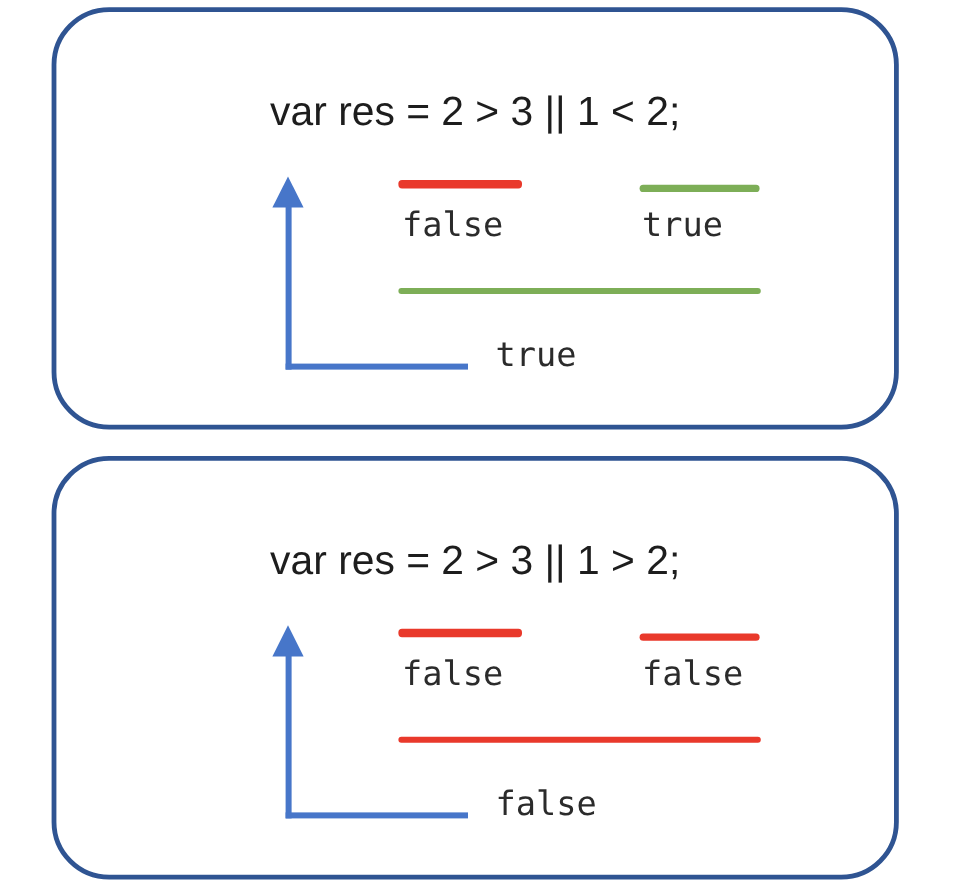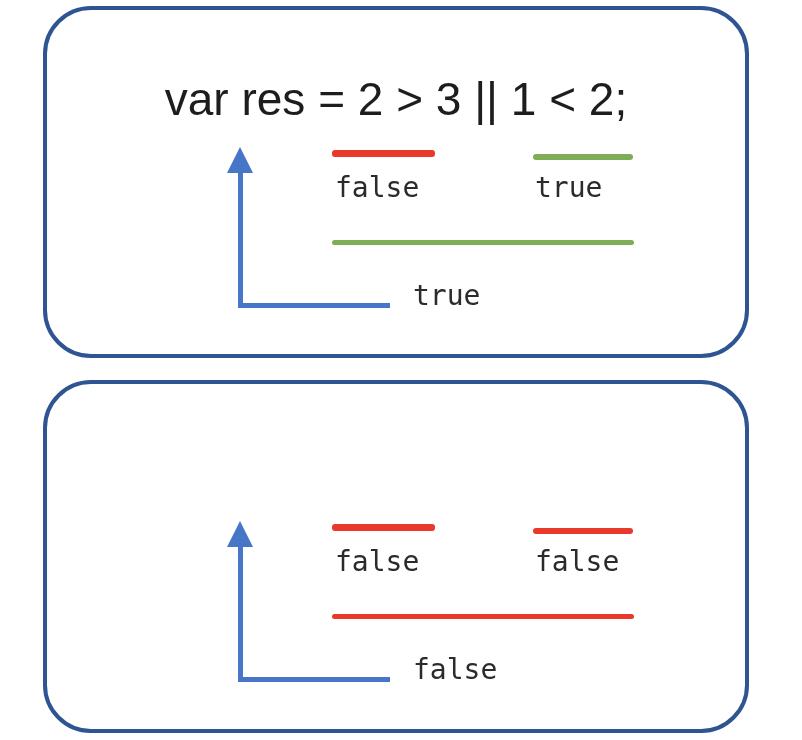--- a/index.html
+++ b/index.html
@@ -28,21 +28,21 @@
     background: #ffffff;
   }
   .box-top    { top: 6px; }
   .box-bottom { top: 380px; height: 353px; }
 
   .expr {
     position: absolute;
     left: 0; right: 0;
     top: 66px;
     text-align: center;
-    font-size: 46px;
+    font-size: 34px;
     line-height: 1;
     color: #1d1d1d;
     white-space: pre;
   }
 
   .uline {
     position: absolute;
     border-radius: 3px;
   }
   .uline-op1  { left: 285px; top: 140px; width: 103px; height: 7px; }
@@ -101,20 +101,21 @@
 
     <div class="arrow-head" style="border-bottom-color: rgb(71, 118, 201);"></div>
     <div class="arrow-vert" style="background: rgb(71, 118, 201);"></div>
     <div class="arrow-horiz" style="background: rgb(71, 118, 201);"></div>
 
     <div class="mono-label label-result" style="color: rgb(43, 43, 43);">true</div>
   </div>
 
   <div class="example-box box-bottom" style="border-color: rgb(47, 84, 146);">
 
+    <div class="expr" style="color: rgb(29, 29, 29);">var res = 2 &gt; 3 || 1 &gt; 2;</div>
 
     <div class="uline uline-op1" style="background: rgb(233, 57, 43);"></div>
 
     <div class="uline uline-op2" style="background: rgb(233, 57, 43);"></div>
 
     <div class="mono-label label-op1" style="color: rgb(43, 43, 43);">false</div>
 
     <div class="mono-label label-op2" style="color: rgb(43, 43, 43);">false</div>
 
     <div class="uline uline-full" style="background: rgb(233, 57, 43);"></div>

